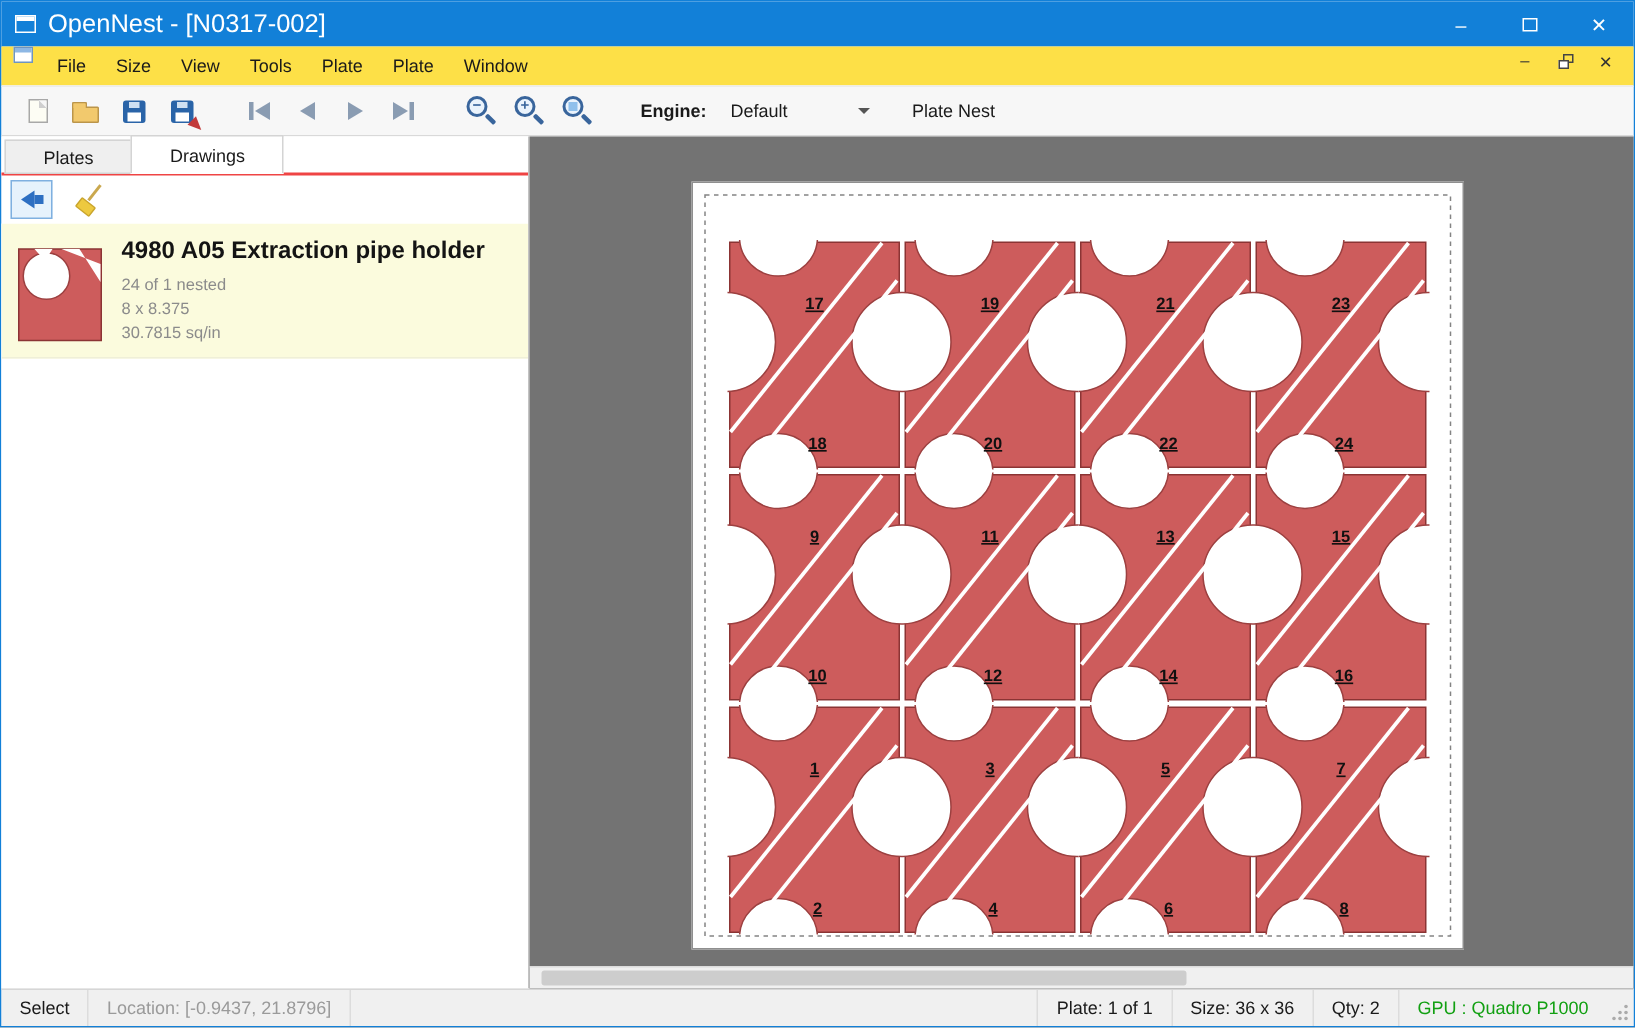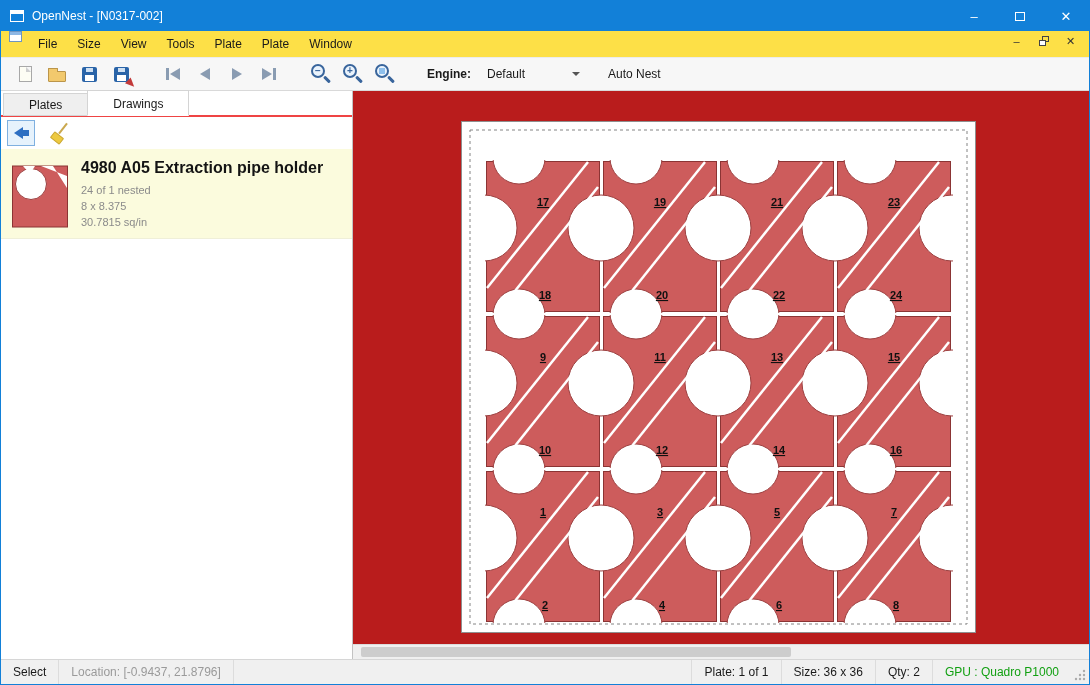--- a/index.html
+++ b/index.html
@@ -5,21 +5,21 @@
   * { box-sizing: border-box; margin: 0; padding: 0; cursor: default; }
   html,body { width:1090px; height:685px; overflow:hidden; }
   body { font-family:"Liberation Sans", sans-serif; font-size:12px; color:#1a1a1a; background:#fff; }
 
   .window { width:1090px; height:685px; border:1px solid #1280d8; display:flex; flex-direction:column; background:#fff; }
 
   
   .titlebar { flex:0 0 30px; background:#1280d8; display:flex; align-items:center; color:#fff; }
   .app-icon { width:14px; height:12px; border:1px solid #fff; margin:0 8px 0 9px; position:relative; flex:0 0 auto; }
   .app-icon::before { content:""; position:absolute; left:0; top:0; right:0; height:3px; background:#fff; }
-  .titlebar .title { font-size:12px; white-space:nowrap; }
+  .titlebar .title { font-size:17px; white-space:nowrap; }
   .win-controls { margin-left:auto; display:flex; height:100%; }
   .win-btn { width:46px; height:100%; display:flex; align-items:center; justify-content:center; font-size:13px; }
   .max-glyph { width:10px; height:9px; border:1px solid #fff; display:inline-block; }
 
   
   .menubar { flex:0 0 26px; background:#fde047; display:flex; align-items:flex-start; }
   .mdi-doc-icon { width:13px; height:11px; border:1px solid #6f95c0; background:#fff; margin:0 6px 0 8px; position:relative; flex:0 0 auto; }
   .mdi-doc-icon::before { content:""; position:absolute; left:0; top:0; right:0; height:3px; background:#8db7e4; }
   .menu-item { padding:0 10px; line-height:26px; height:26px; }
   .mdi-controls { margin-left:auto; display:flex; align-items:center; margin-right:6px; gap:2px; }
@@ -75,21 +75,21 @@
   .broom { position:relative; width:20px; height:20px; display:inline-block; }
   .broom-handle { position:absolute; width:2px; height:13px; background:#caa84e; left:13px; top:-1px; transform:rotate(38deg); }
   .broom-head { position:absolute; left:2px; bottom:1px; width:12px; height:8px; background:#edc93f; border:1px solid #c9a52e; border-radius:1px; transform:rotate(38deg); }
 
   .drawing-list { flex:1; overflow:hidden; background:#fff; }
   .drawing-item { display:flex; gap:12px; padding:8px 10px; background:#fbfbdd; border-bottom:1px solid #efefd8; }
   .d-info { padding-top:2px; }
   .d-title { font-weight:bold; color:#141414; margin-bottom:5px; font-size:16px; }
   .d-line { color:#8b8b8b; font-size:11px; line-height:16px; }
 
-  .canvas { flex:1; position:relative; background:#b91c1c; overflow:hidden;text-decoration:underline; }
+  .canvas { flex:1; position:relative; background:#737373; overflow:hidden;text-decoration:underline; }
   .plate { position:absolute; left:108px; top:30px; width:515px; height:512px; background:#fff; border:1px solid #8f8f8f; }
   .plate svg { display:block; }
   .pb { fill:#cd5c5c; stroke:#8b3434; stroke-width:1; }
   .ho { fill:#ffffff; stroke:#9c4040; stroke-width:1; }
   .kf { stroke:#ffffff; stroke-width:2.5; fill:none; }
   .pl { font-family:"Liberation Sans", sans-serif; font-size:11px; font-weight:bold; fill:#101010; text-decoration:underline; text-anchor:middle; }
   .margin-line { fill:none; stroke:#848484; stroke-width:1; stroke-dasharray:3 3; }
 
   .hscroll { position:absolute; left:0; right:0; bottom:0; height:15px; background:#f0f0f0; border-top:1px solid #dcdcdc; }
   .hthumb { position:absolute; left:8px; top:2px; height:10px; width:430px; background:#cdcdcd; border-radius:2px; }
@@ -213,21 +213,21 @@
             </span>
             <span class="mag-handle"></span>
           </span>
       </div>
     </div>
     <span class="engine-label">Engine:</span>
     <div class="combo">
       <span>Default</span>
       <span class="caret"></span>
     </div>
-    <div class="autonest">Auto Nest</div>
+    <div class="autonest">Plate Nest</div>
   </div>
 
   <div class="content">
 
     <div class="sidebar">
       <div class="tabstrip">
         <div class="tab">Plates</div>
         <div class="tab active">Drawings</div>
       </div>
       <div class="side-toolbar">

